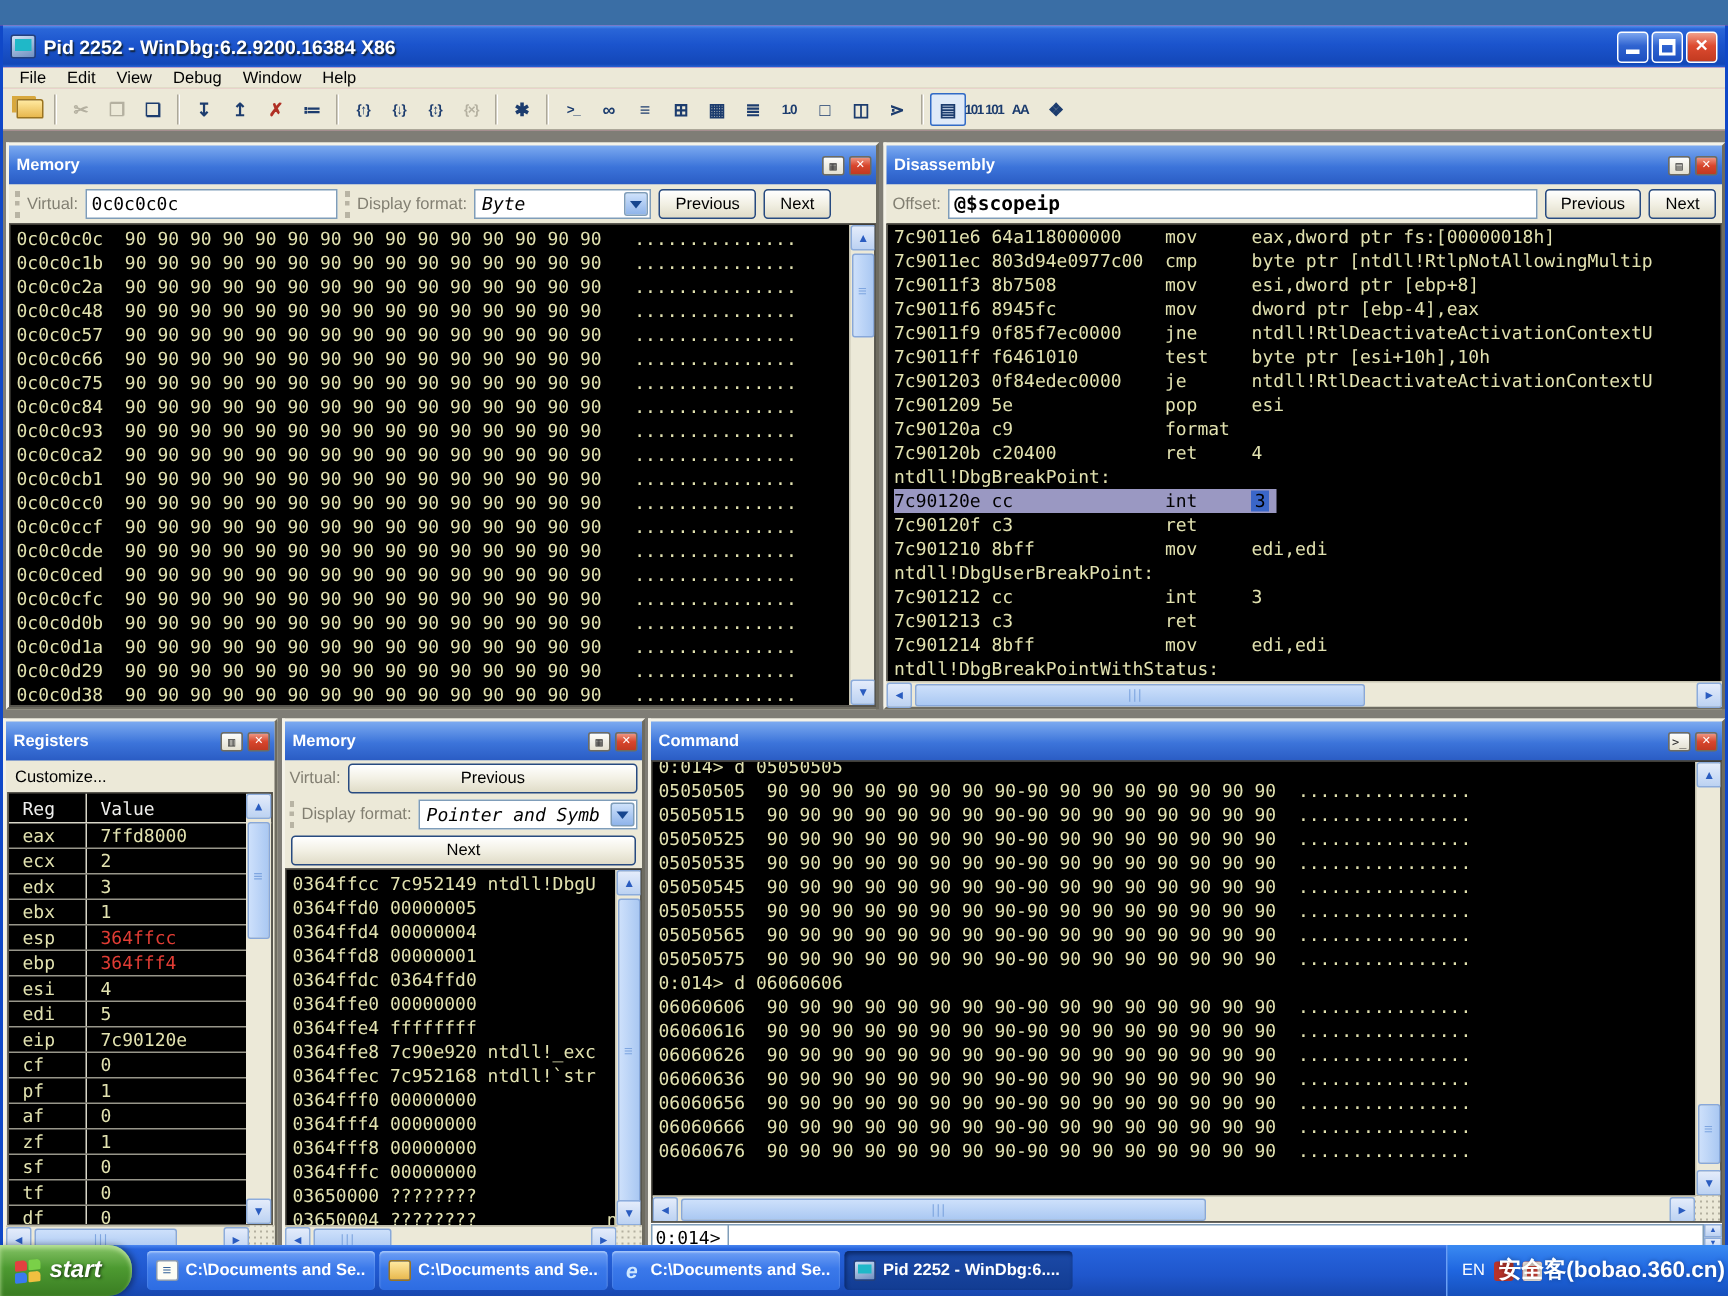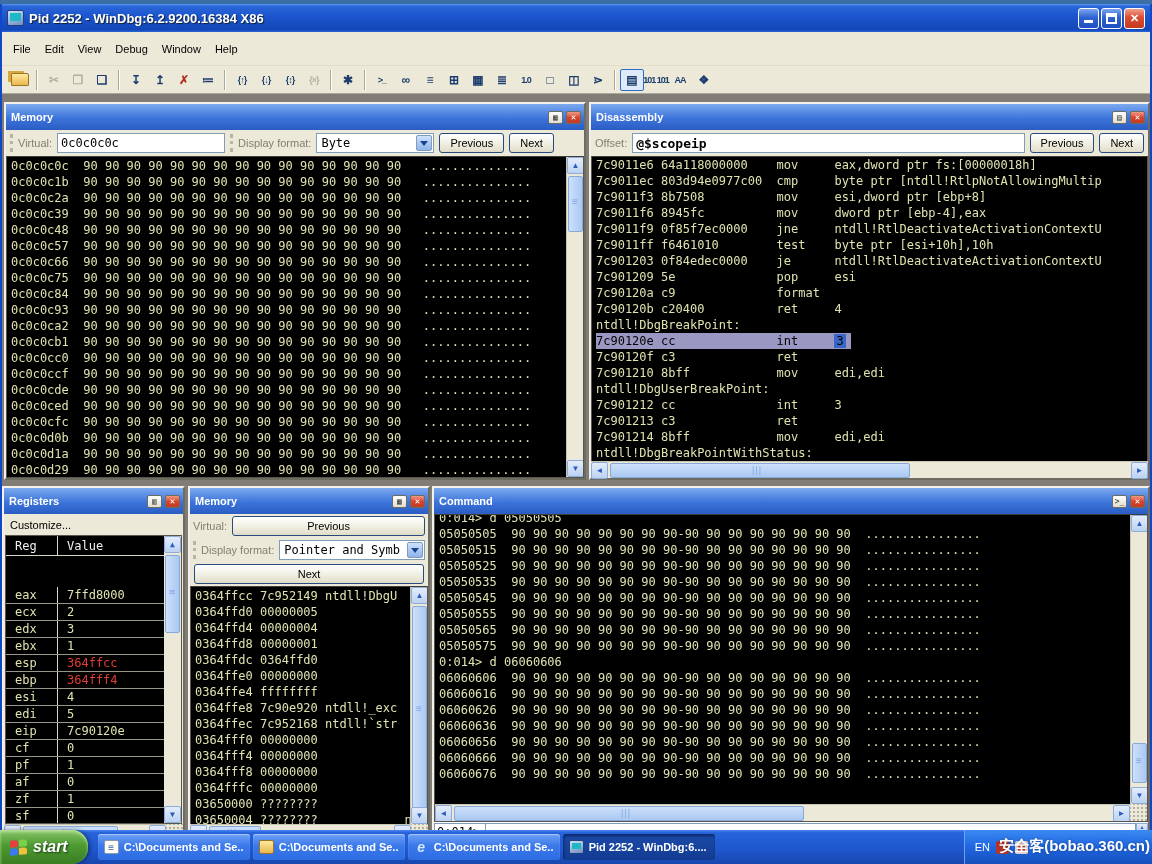--- a/index.html
+++ b/index.html
@@ -1,35 +1,35 @@
 <!DOCTYPE html>
 <html><head>
 <meta charset="utf-8">
 <style>
   * { margin:0; padding:0; box-sizing:border-box; }
   html,body { width:1152px; height:864px; overflow:hidden; }
   body { font-family:"Liberation Sans", sans-serif; background:#3a6ea5; position:relative; }
 
   
-  .main-window { position:absolute; left:0; top:4px; width:1152px; height:830px;
+  .main-window { position:absolute; left:0; top:17px; width:1152px; height:830px;
     border-left:2px solid #1048c8; border-right:2px solid #1048c8; background:#ec4899;
     display:flex; flex-direction:column; }
   .titlebar { height:28px; background:linear-gradient(180deg,#5a96ee 0%,#2a66d8 8%,#1b54cd 45%,#1347b8 92%,#2a66d8 100%);
     display:flex; align-items:center; padding:0 5px; gap:5px; }
   .app-icon { width:17px; height:16px; background:linear-gradient(160deg,#cfe2f5,#6f8fc0); border:1px solid #24407c; border-radius:2px; position:relative; }
   .app-icon::after { content:""; position:absolute; left:2px; top:2px; right:2px; bottom:4px; background:#1fb8c8; }
   .title-text { color:#fff; font-weight:bold; font-size:13px; text-shadow:1px 1px 1px #123; flex:1; white-space:nowrap; overflow:hidden; }
   .winbtns { display:flex; gap:2px; }
   .winbtn { width:21px; height:21px; border-radius:3px; border:1px solid #fff;
     background:linear-gradient(180deg,#7ba5ef,#2f63d0 45%,#1c4fc0); color:#fff; font-size:11px; line-height:19px; text-align:center; font-weight:bold; }
   .winbtn.close { background:linear-gradient(180deg,#f0a08a,#dd4b30 45%,#c23a20); }
   .winbtn .glyph-min { display:block; margin:11px auto 0; width:9px; height:3px; background:#fff; }
   .winbtn .glyph-max { display:block; margin:4px auto 0; width:11px; height:11px; border:2px solid #fff; border-top-width:4px; }
 
-  .menubar { height:34px; background:#ece9d8; border-bottom:1px solid #e0ddc8; display:flex; align-items:center; padding-left:4px; }
+  .menubar { height:14px; background:#ece9d8; border-bottom:1px solid #e0ddc8; display:flex; align-items:center; padding-left:4px; }
   .menu-item { font-size:11px; color:#000; padding:3px 7px; }
 
   .toolbar { height:28px; background:#ece9d8; border-bottom:1px solid #aca899; display:flex; align-items:center; padding-left:6px; }
   .tsep { width:2px; height:20px; border-left:1px solid #aca899; border-right:1px solid #fff; margin:0 4px; }
   .tbtn { width:24px; height:22px; display:flex; align-items:center; justify-content:center;
     font-size:12px; color:#1c3c6e; font-weight:bold; white-space:nowrap; }
   .tbtn.small-glyph { font-size:9px; letter-spacing:-1px; }
   .tbtn.disabled { color:#b4b0a0; }
   .tbtn.red { color:#b03024; }
   .tbtn.active { border:1px solid #316ac5; background:#dfeaf8; border-radius:2px; }
@@ -47,21 +47,21 @@
   .pbtn.close { background:linear-gradient(180deg,#ef9a86,#d8452c 50%,#c03a22); color:#fff; font-weight:bold; font-size:9px; }
 
   .ptools { background:#ece9d8; display:flex; align-items:center; padding:3px 4px; gap:5px; flex:none; }
   .grip { width:3px; height:18px; border-left:3px dotted #b8b4a4; }
   .plabel { font-size:11px; color:#827f72; white-space:nowrap; }
   .pinput { height:20px; border:1px solid #7f9db9; background:#fff; font-family:"DejaVu Sans Mono",monospace; font-size:12px; padding:1px 3px; color:#000; }
   .pinput.boldin { font-weight:bold; font-size:13px; }
   .xbutton { height:20px; background:linear-gradient(180deg,#fff,#f2f0e4 50%,#e0dcc8); border:1px solid #274a80; border-radius:3px;
     font-size:11px; color:#000; text-align:center; padding:0 10px; line-height:18px; white-space:nowrap; }
   .dropdown { height:20px; background:#fff; border:1px solid #7f9db9; display:flex; align-items:center; position:relative; }
-  .dropdown .dtext { font-family:"DejaVu Sans Mono",monospace; font-size:12px; padding:0 2px 0 4px; flex:1; white-space:nowrap; overflow:hidden; }
+  .dropdown .dtext { font-family:"DejaVu Sans Mono",monospace; font-size:12px; padding:0 2px 0 4px; flex:1; white-space:nowrap; overflow:hidden;font-style:italic; }
   .darrow { width:16px; height:16px; margin-right:1px; flex:none; border-radius:2px; background:linear-gradient(180deg,#cfe2fb,#8fb4ea); border:1px solid #7f9db9;
     display:flex; align-items:center; justify-content:center; }
   .darrow::before { content:""; border:4px solid transparent; border-top:5px solid #16458e; margin-top:5px; }
 
   .pcontent { flex:1; background:#000; overflow:hidden; position:relative; border:1px solid #58564e; border-top-color:#403e38; }
   .mono-lines { font-family:"DejaVu Sans Mono",monospace; font-size:12px; line-height:16px; color:#e2e2b0; padding-left:4px; }
   .mline, .dline, .cline { white-space:pre; height:16px; overflow:hidden; }
   .dline.hl { width:max-content; background:#9a98c2; color:#000; padding-right:5px; }
   .dline .sel:not(:empty) { background:#3a66c8; color:#000; padding:0 2px; }
 
@@ -301,21 +301,20 @@
         </div>
         <div class="xbutton">Previous</div>
         <div class="xbutton">Next</div>
       </div>
       <div class="pcontent" id="m1-content">
         <div class="mono-lines" style="margin-right:17px;">
 
         <div class="mline">0c0c0c0c  90 90 90 90 90 90 90 90 90 90 90 90 90 90 90   ...............</div>
             <div class="mline">0c0c0c1b  90 90 90 90 90 90 90 90 90 90 90 90 90 90 90   ...............</div>
             <div class="mline">0c0c0c2a  90 90 90 90 90 90 90 90 90 90 90 90 90 90 90   ...............</div>
-            <div class="mline">0c0c0c39  90 90 90 90 90 90 90 90 90 90 90 90 90 90 90   ...............</div>
             <div class="mline">0c0c0c48  90 90 90 90 90 90 90 90 90 90 90 90 90 90 90   ...............</div>
             <div class="mline">0c0c0c57  90 90 90 90 90 90 90 90 90 90 90 90 90 90 90   ...............</div>
             <div class="mline">0c0c0c66  90 90 90 90 90 90 90 90 90 90 90 90 90 90 90   ...............</div>
             <div class="mline">0c0c0c75  90 90 90 90 90 90 90 90 90 90 90 90 90 90 90   ...............</div>
             <div class="mline">0c0c0c84  90 90 90 90 90 90 90 90 90 90 90 90 90 90 90   ...............</div>
             <div class="mline">0c0c0c93  90 90 90 90 90 90 90 90 90 90 90 90 90 90 90   ...............</div>
             <div class="mline">0c0c0ca2  90 90 90 90 90 90 90 90 90 90 90 90 90 90 90   ...............</div>
             <div class="mline">0c0c0cb1  90 90 90 90 90 90 90 90 90 90 90 90 90 90 90   ...............</div>
             <div class="mline">0c0c0cc0  90 90 90 90 90 90 90 90 90 90 90 90 90 90 90   ...............</div>
             <div class="mline">0c0c0ccf  90 90 90 90 90 90 90 90 90 90 90 90 90 90 90   ...............</div>
@@ -384,21 +383,21 @@
         <div class="ptitle-text">Registers</div>
         <div class="pbtn">▥</div>
         <div class="pbtn close">✕</div>
       </div>
       <div class="customize-row">Customize...</div>
       <div class="regtable">
         <div class="reg-header">
           <span class="rc1">Reg</span>
           <span class="rc2">Value</span>
         </div>
-        <div style="margin-right:17px;margin-top:31px;">
+        <div style="margin-right:17px;">
 
             <div class="reg-row">
               <span class="rc1">eax</span>
               <span class="rc2">7ffd8000</span>
             </div>
 
             <div class="reg-row">
               <span class="rc1">ecx</span>
               <span class="rc2">2</span>
             </div>

